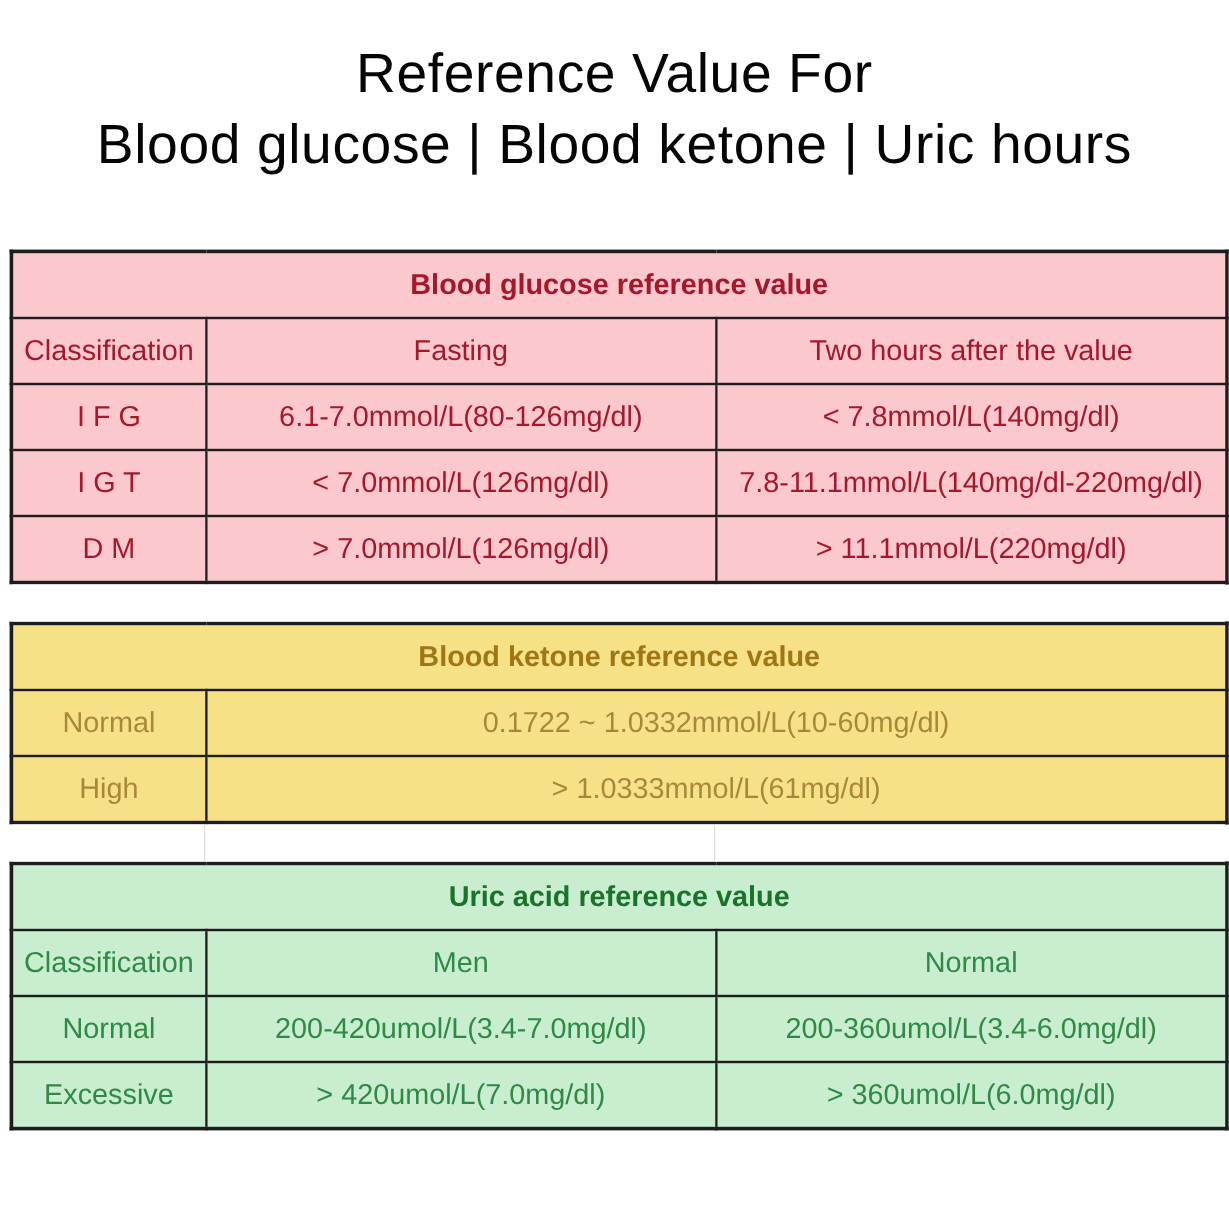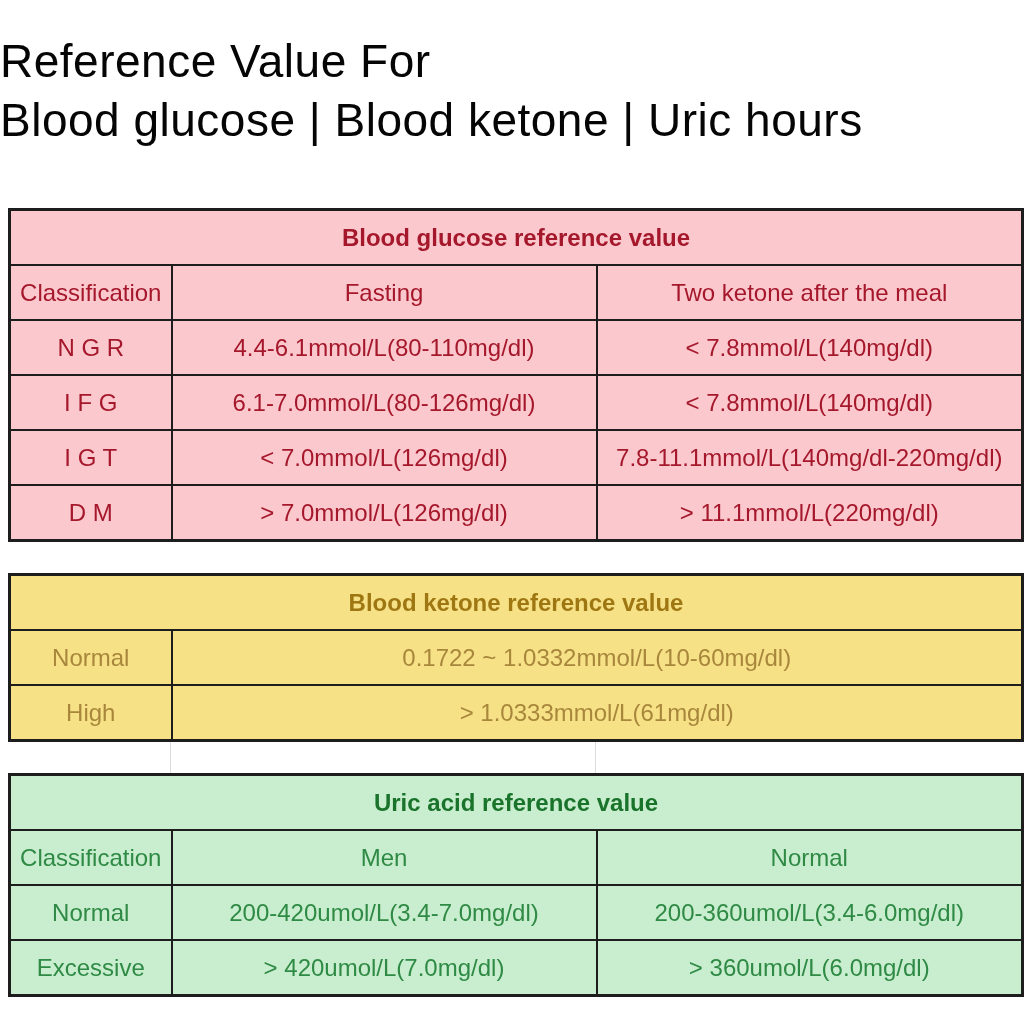--- a/index.html
+++ b/index.html
@@ -18,21 +18,21 @@
     --ketone-text: #A8873C;
     --ketone-title: #9E7712;
     --uric-bg: #C9EDCF;
     --uric-text: #2E8A44;
     --uric-title: #19732A;
     --border-dark: #1D1D1D;
   }
   .page-header {
     height: 176px;
     padding-top: 32px;
-    text-align: left;
+    text-align: center;
     color: #050505;
   }
   .page-header .line {
     font-size: 46px;
     line-height: 59px;
     font-weight: 400;
     letter-spacing: 0.5px;
     white-space: nowrap;
   }
   table.ref-table {
@@ -101,26 +101,21 @@
       <col class="c2">
       <col class="c3">
     </colgroup>
   <tbody>
       <tr>
     <td colspan="3" class="t-title">Blood glucose reference value</td>
   </tr>
   <tr>
     <td>Classification</td>
     <td>Fasting</td>
-    <td>Two ketone after the meal</td>
-  </tr>
-  <tr>
-    <td>N G R</td>
-    <td>4.4-6.1mmol/L(80-110mg/dl)</td>
-    <td>&lt; 7.8mmol/L(140mg/dl)</td>
+    <td>Two hours after the value</td>
   </tr>
   <tr>
     <td>I F G</td>
     <td>6.1-7.0mmol/L(80-126mg/dl)</td>
     <td>&lt; 7.8mmol/L(140mg/dl)</td>
   </tr>
   <tr>
     <td>I G T</td>
     <td>&lt; 7.0mmol/L(126mg/dl)</td>
     <td>7.8-11.1mmol/L(140mg/dl-220mg/dl)</td>

